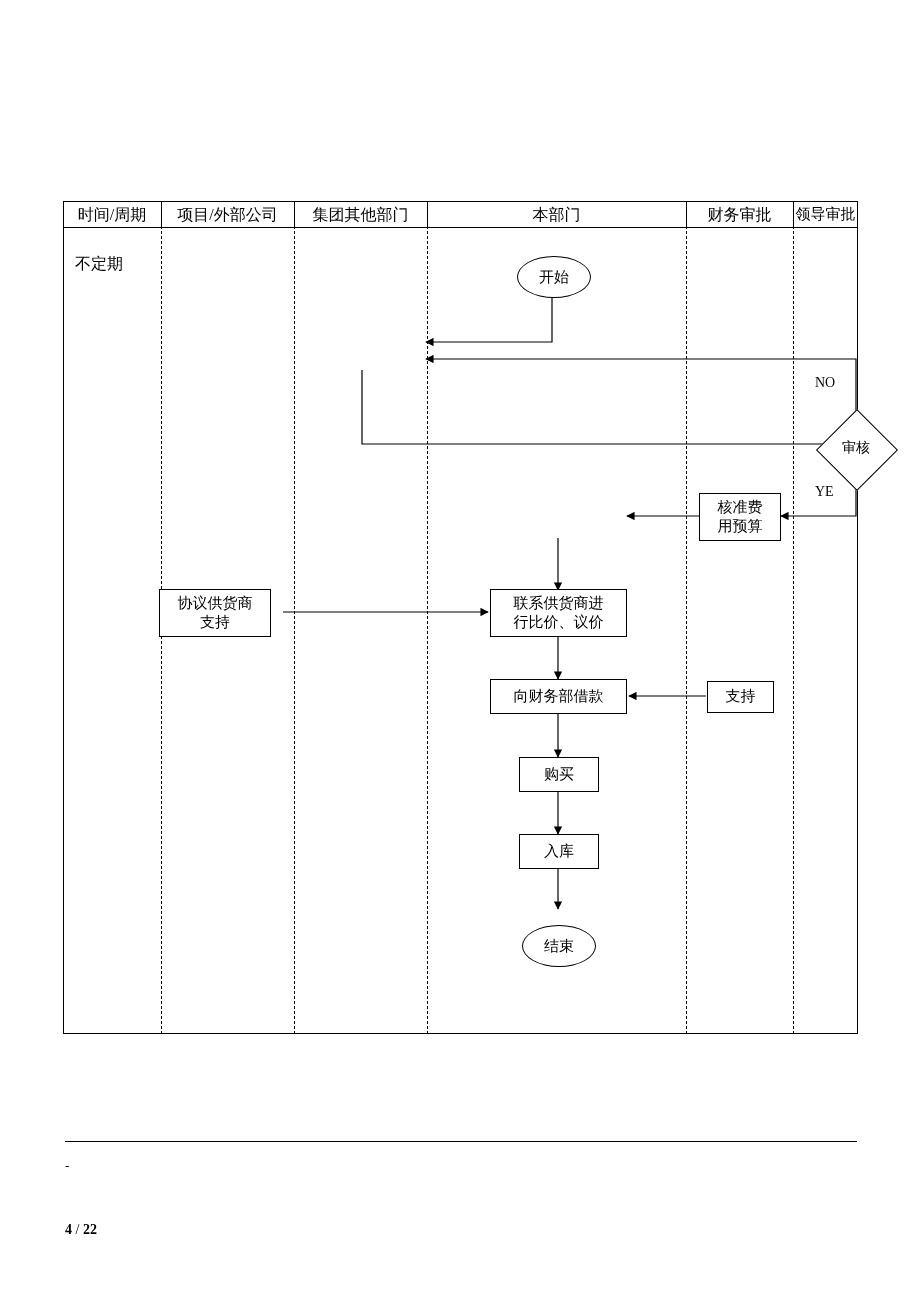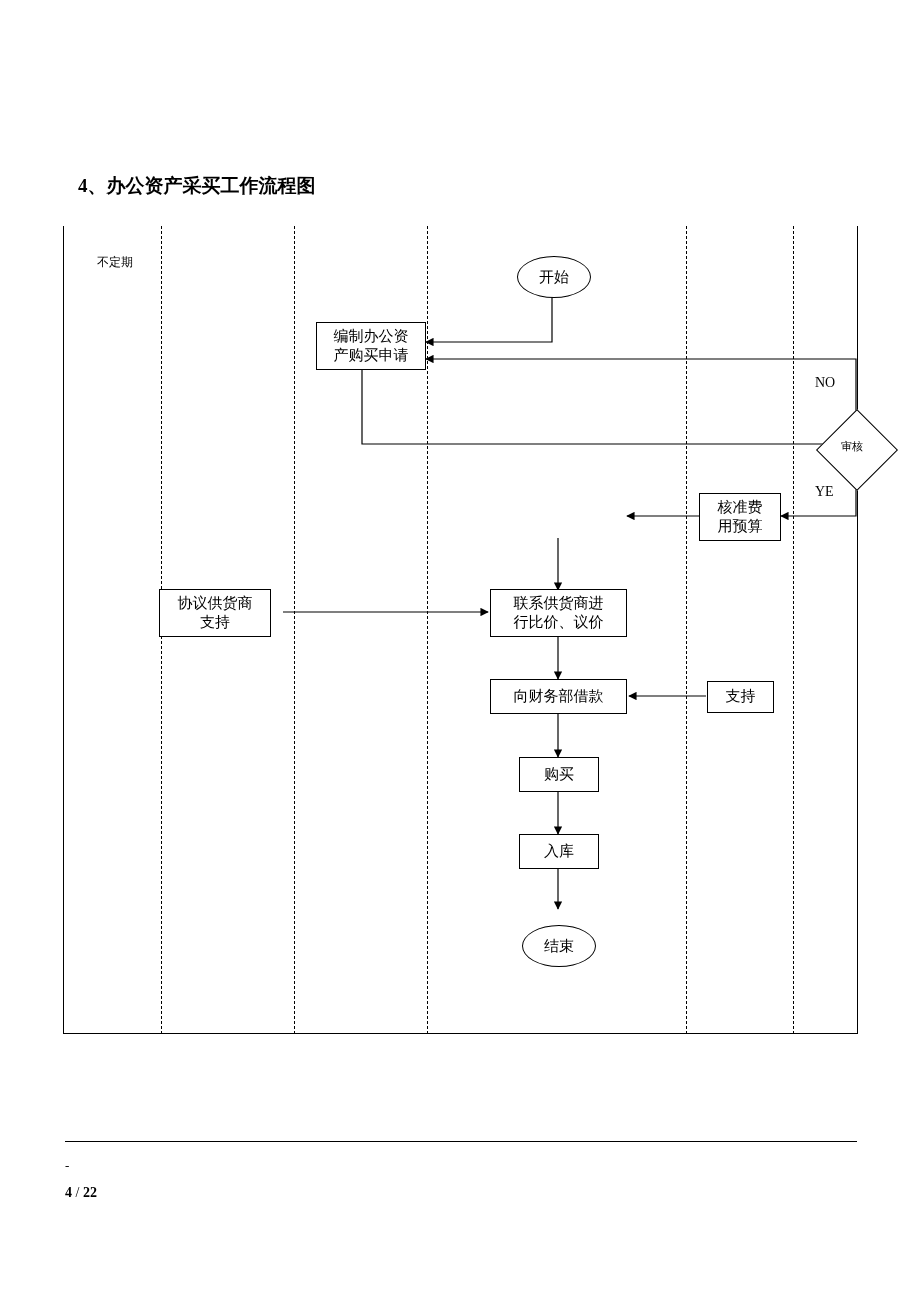--- a/index.html
+++ b/index.html
@@ -59,22 +59,21 @@
       top: 0;
       width: 0;
       height: 808px;
       border-left: 1px dashed black;
     }
     .outer-left { position:absolute; top:0; left:0; width:0; height:808px; border-left:1px solid black; }
     .outer-right { position:absolute; top:0; left:794px; width:0; height:808px; border-left:1px solid black; }
     .outer-bottom { position:absolute; top:807px; left:0; width:795px; height:0; border-top:1px solid black; }
     .period-text {
       position: absolute;
-      font-size: 12px;
-      margin-left: 22px;
+      font-size: 16px;
     }
     
     .box {
       position: absolute;
       border: 1px solid black;
       background: white;
       font-size: 15px;
       text-align: center;
       display: flex;
       align-items: center;
@@ -94,21 +93,22 @@
     .decision {
       position: absolute;
       width: 56px;
       height: 56px;
       transform: rotate(45deg);
       border: 1px solid black;
       background: white;
     }
     .decision-label {
       position: absolute;
-      font-size: 11px;
+      font-size: 14px;
+      text-align: center;
     }
     .small-label {
       position: absolute;
       font-size: 14px;
     }
     svg.connectors {
       position: absolute;
       left: 0; top: 0;
       width: 795px;
       height: 808px;
@@ -123,31 +123,45 @@
     }
     .footer-dash {
       position: absolute;
       left: 65px;
       top: 1158px;
       font-size: 13px;
     }
     .page-num {
       position: absolute;
       left: 65px;
-      top: 1185px;
+      top: 1222px;
       font-size: 14px;
     }
     .page-num b { font-weight: bold; }
   </style>
 </head>
 <body>
 
 <div class="page">
-  <div class="title">4、办公资产采买工作流程图</div>
-
+
+  <div class="flow-header">
+    <div class="vline-head" style="left:0px"></div>
+    <div class="hcell" style="left:0; width:98px">时间/周期</div>
+    <div class="vline-head" style="left:98px"></div>
+    <div class="hcell" style="left:98px; width:133px">项目/外部公司</div>
+    <div class="vline-head" style="left:231px"></div>
+    <div class="hcell" style="left:231px; width:133px">集团其他部门</div>
+    <div class="vline-head" style="left:364px"></div>
+    <div class="hcell" style="left:364px; width:259px">本部门</div>
+    <div class="vline-head" style="left:623px"></div>
+    <div class="hcell" style="left:623px; width:107px">财务审批</div>
+    <div class="vline-head" style="left:730px"></div>
+    <div class="hcell" style="left:730px; width:65px; font-size:15px">领导审批</div>
+    <div class="vline-head" style="left:794px"></div>
+  </div>
 
   <div class="flow-body">
     <div class="outer-left"></div>
     <div class="vline-body" style="left:98px"></div>
     <div class="vline-body" style="left:231px"></div>
     <div class="vline-body" style="left:364px"></div>
     <div class="vline-body" style="left:623px"></div>
     <div class="vline-body" style="left:730px"></div>
     <div class="outer-right"></div>
     <div class="outer-bottom"></div>
@@ -181,22 +195,20 @@
 
       <path d="M 495 487 L 495 531" fill="none" stroke="black" stroke-width="1.2" marker-end="url(#arrow)"></path>
 
       <path d="M 495 564 L 495 608" fill="none" stroke="black" stroke-width="1.2" marker-end="url(#arrow)"></path>
 
       <path d="M 495 642 L 495 683" fill="none" stroke="black" stroke-width="1.2" marker-end="url(#arrow)"></path>
     </svg>
 
     <div class="terminator" style="left:454px; top:30px; width:72px; height:40px">开始</div>
 
-    <div class="box" style="left:253px; top:96px; width:108px; height:46px; white-space:pre-line">编制办公资
-产购买申请</div>
 
     <div class="decision" style="left:765px; top:195px"></div>
     <div class="decision-label" style="left:778px; top:213px; width:30px">审核</div>
     <div class="small-label" style="left:752px; top:149px">NO</div>
     <div class="small-label" style="left:752px; top:258px">YE</div>
 
     <div class="box" style="left:636px; top:267px; width:80px; height:46px; white-space:pre-line">核准费
 用预算</div>
 
 

